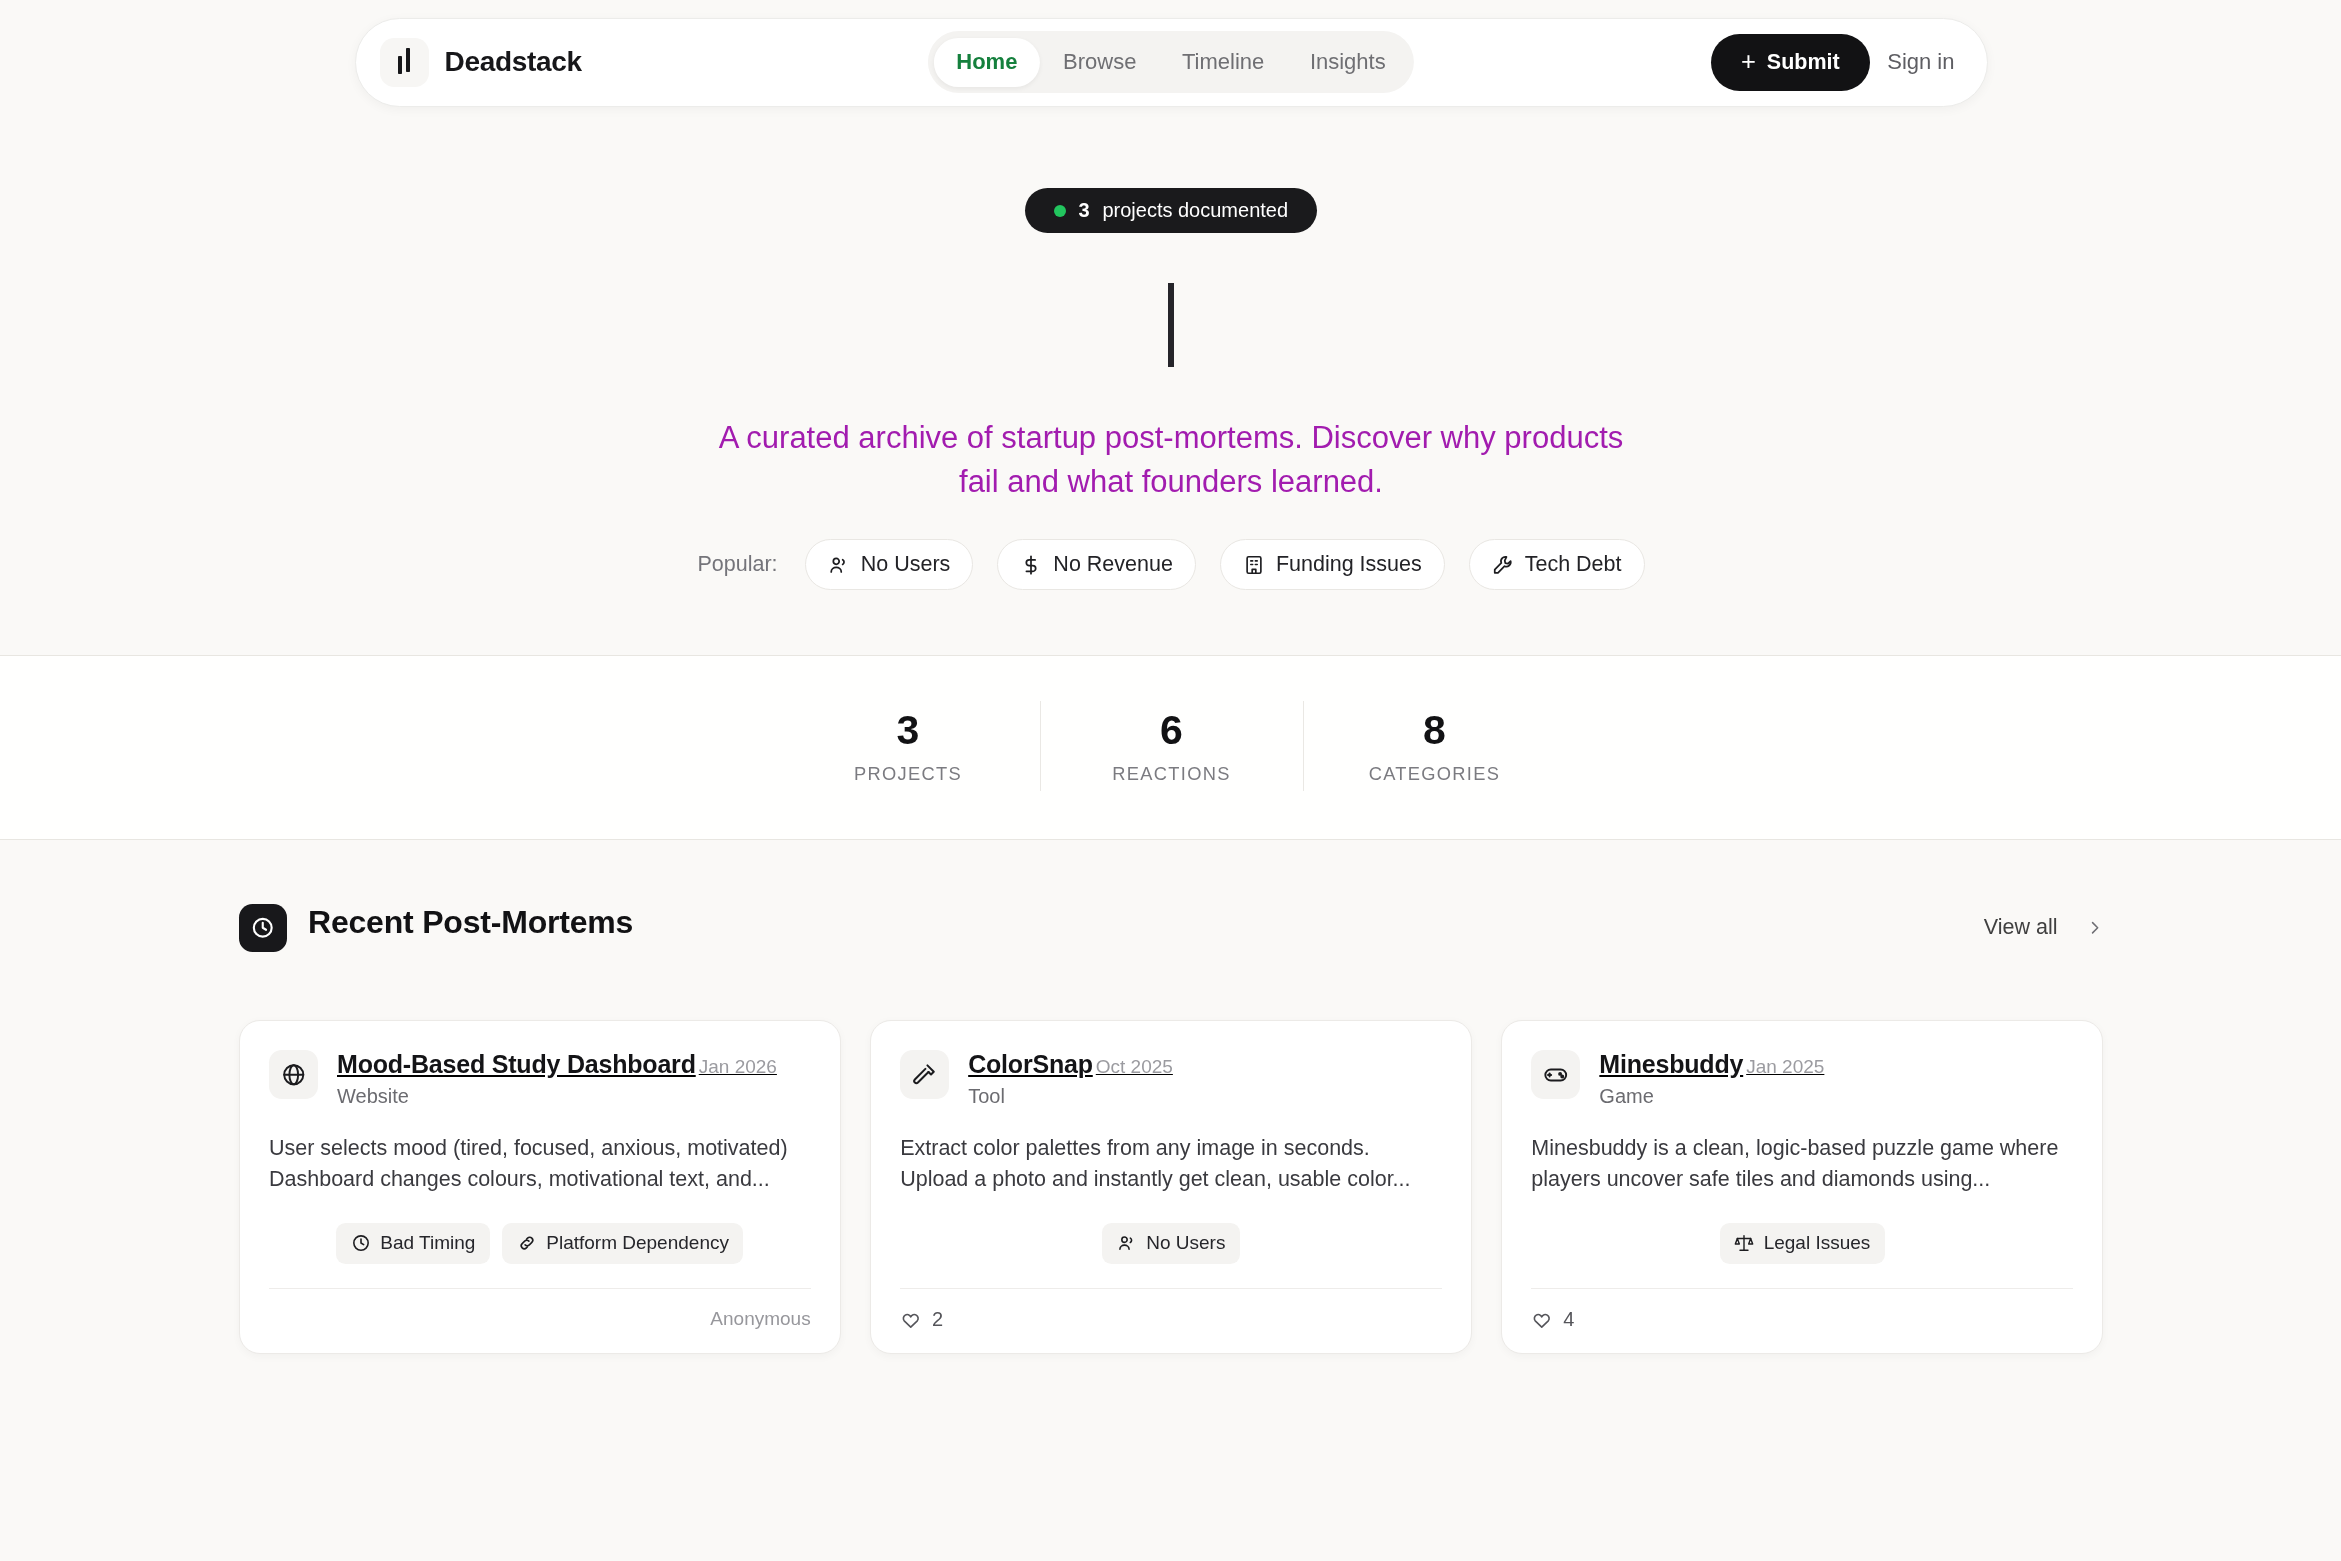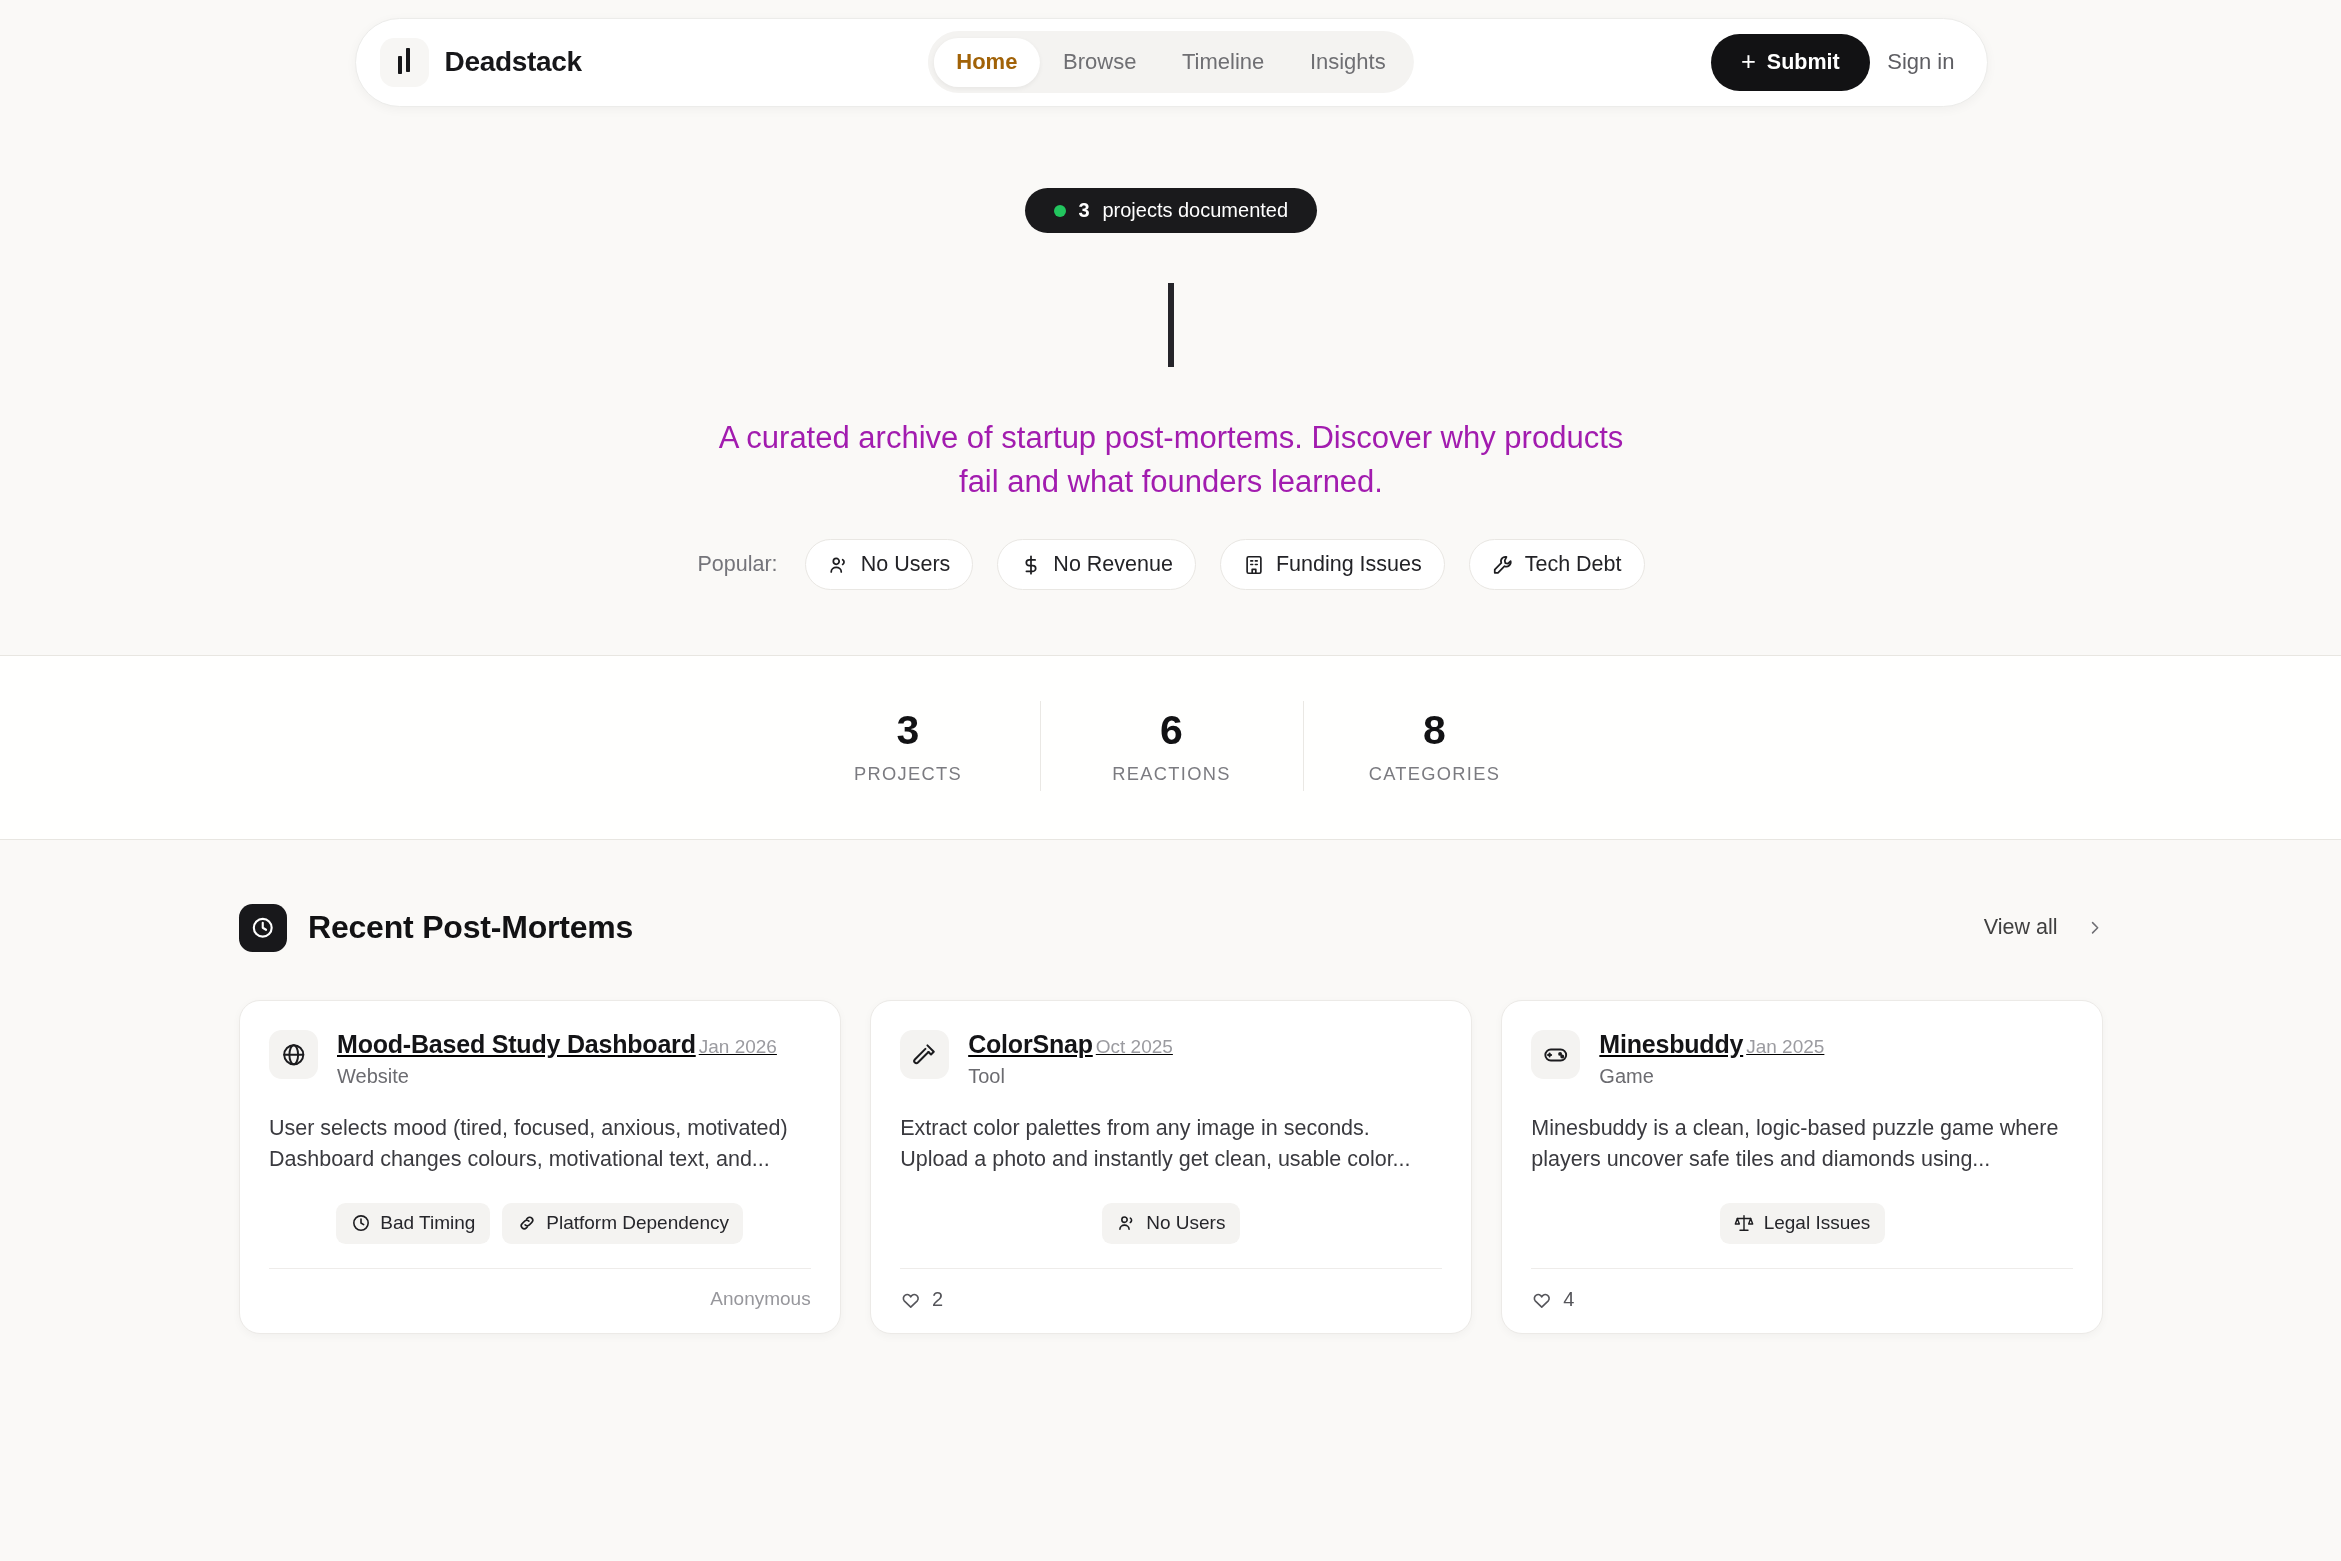--- a/index.html
+++ b/index.html
@@ -43,21 +43,21 @@
     position: absolute; left: 50%; transform: translateX(-50%);
     background: #f4f3f1; border-radius: 32px;
     height: 62px; display: flex; align-items: center; padding: 0 6.4px; gap: 1.6px;
   }
   .nav-item {
     font-size: 22px; color: #6f6f73; padding: 0 22px; height: 49px;
     display: flex; align-items: center; border-radius: 27px; cursor: pointer;
     white-space: nowrap;
   }
   .nav-item.active {
-    background: #ffffff; color: #a16207; font-weight: 600;
+    background: #ffffff; color: #15803d; font-weight: 600;
     box-shadow: 0 1.6px 4.8px rgba(0,0,0,0.06);
   }
 
   .nav-right { margin-left: auto; display: flex; align-items: center; gap: 17.5px; }
   .btn-submit {
     background: #121214; color: #ffffff; border: none;
     border-radius: 33px; height: 57px; padding: 0 30px;
     display: flex; align-items: center; gap: 11px;
     font-size: 21.5px; font-weight: 600; cursor: pointer;
     font-family: "Liberation Sans", sans-serif;
@@ -119,21 +119,21 @@
   .stat { width: 263px; text-align: center; padding: 6.4px 0; }
   .stat + .stat { border-left: 0.8px solid #eae8e4; }
   .stat-num { font-size: 41px; font-weight: 700; color: #121214; line-height: 1.15; }
   .stat-label {
     font-size: 18.3px; color: #7b7b80; letter-spacing: 1.3px; margin-top: 8px;
   }
 
   
   .recent { width: 2342px; padding: 64px 0 0; }
   .recent-inner { width: 1864px; margin: 0 auto; }
-  .recent-head { display: flex; align-items: center; margin-bottom: 48px; }
+  .recent-head { display: flex; margin-bottom: 68px; }
   .recent-icon {
     width: 48px; height: 48px; border-radius: 13.5px; background: #18181b;
     display: flex; align-items: center; justify-content: center; margin-right: 21px;
   }
   .recent-title { font-size: 32px; font-weight: 700; color: #121214; letter-spacing: -0.2px; }
   .view-all {
     margin-left: auto; display: flex; align-items: center; gap: 28px;
     font-size: 21.5px; color: #404040; cursor: pointer;
   }
 

